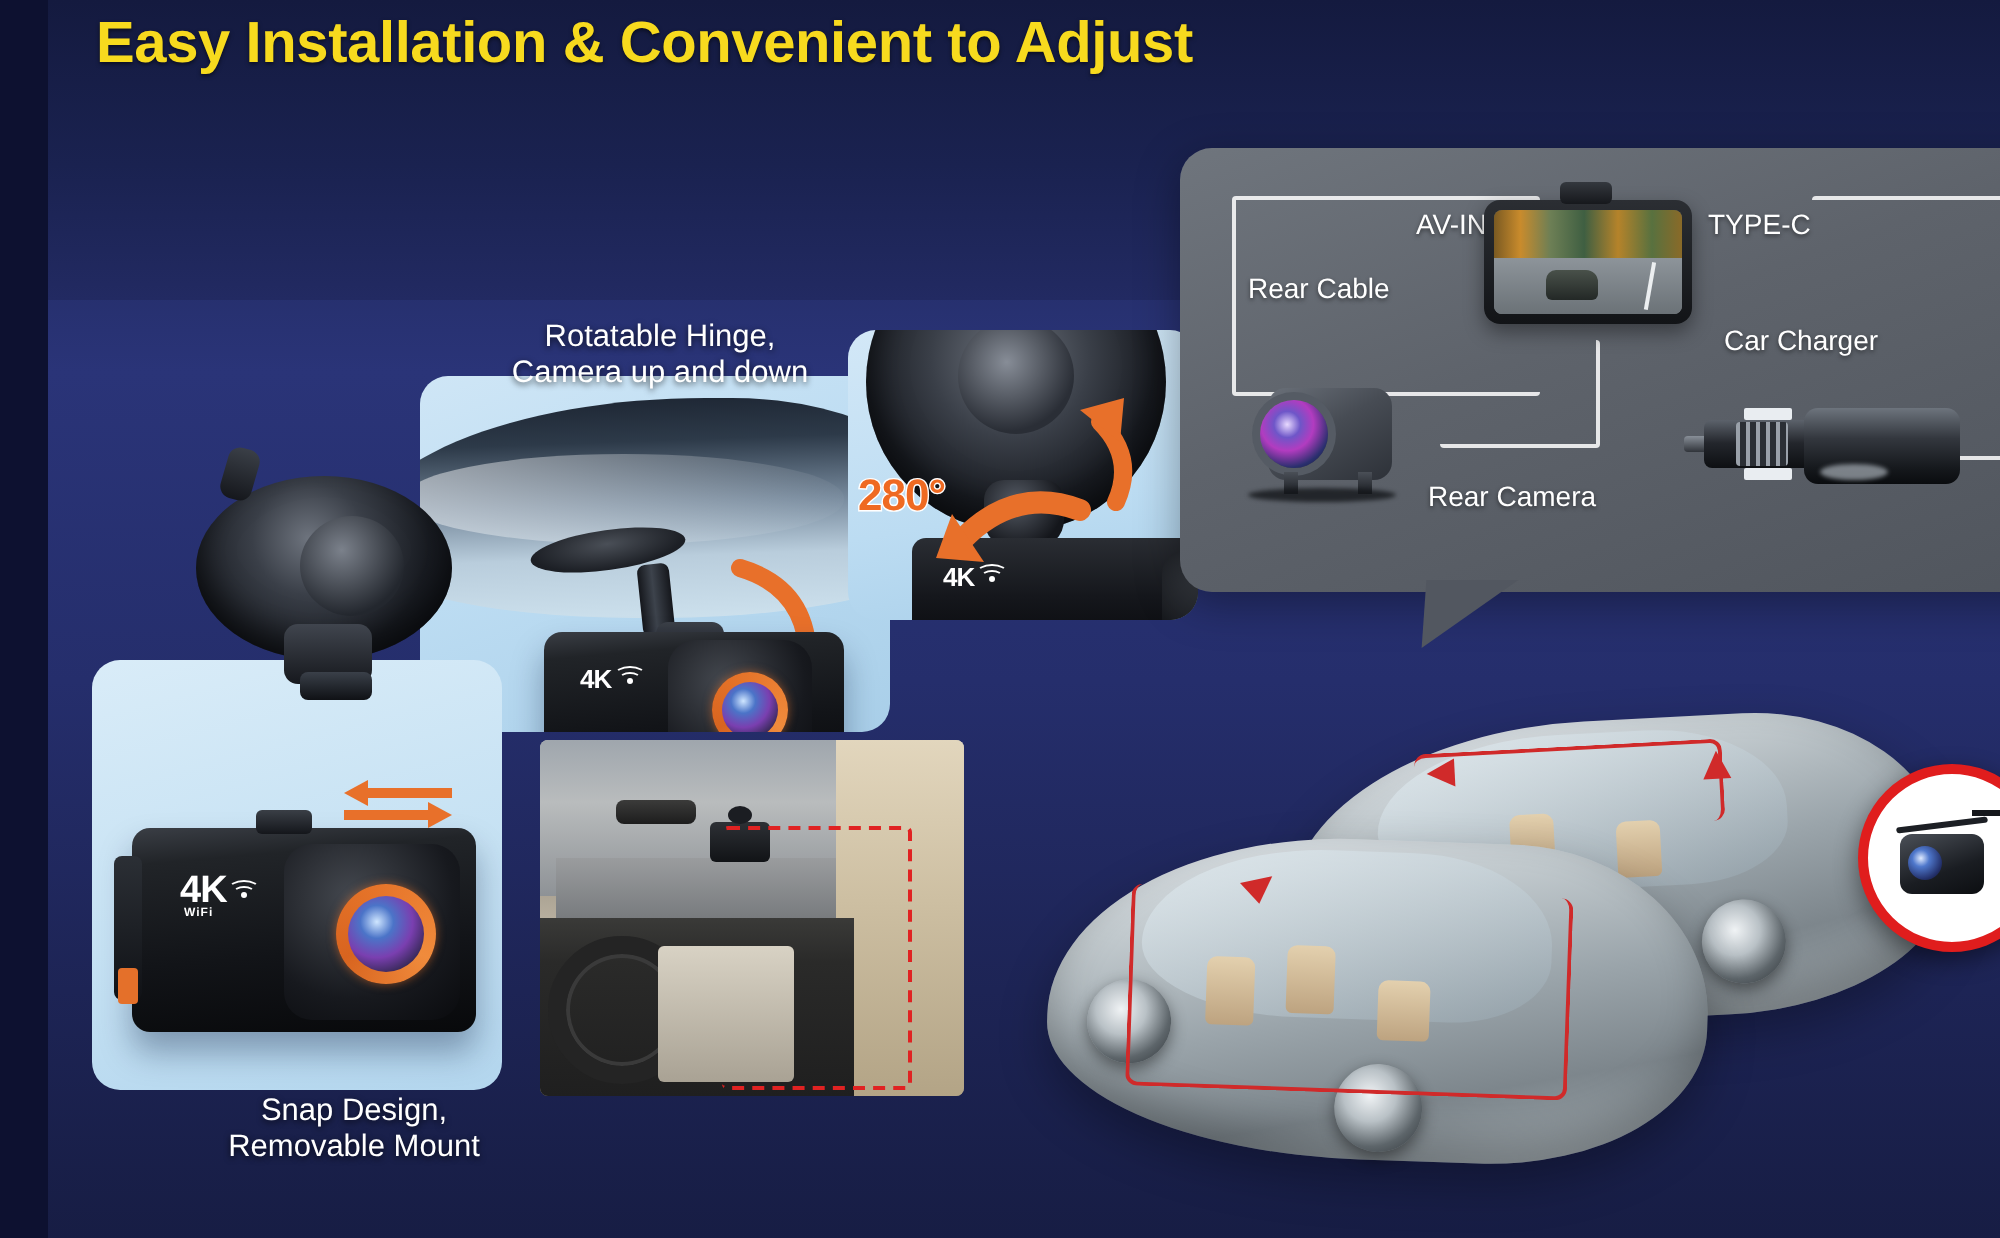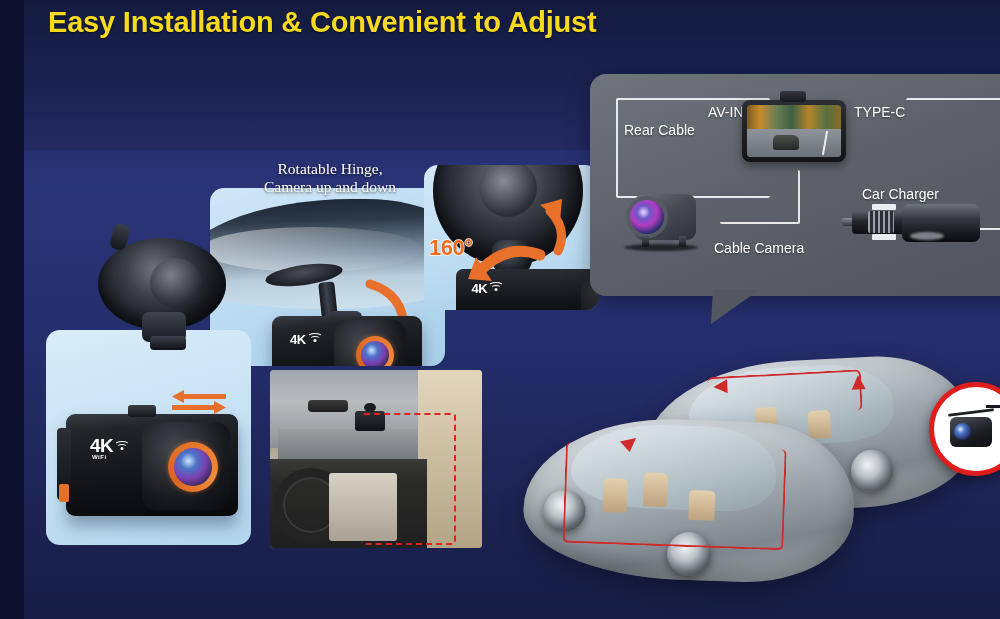--- a/index.html
+++ b/index.html
@@ -11,21 +11,21 @@
 
   .hdr{position:absolute;left:24px;top:6px;width:640px;z-index:6;}
   .title{font-size:29px;font-weight:bold;color:#f7da1e;letter-spacing:-.2px;
     white-space:nowrap;text-shadow:0 1px 2px rgba(0,0,0,.55);}
   .sub{margin-top:6px;font-size:19.5px;line-height:1.17;color:#f2f4fb;
     text-shadow:0 1px 2px rgba(0,0,0,.5);}
 
   
   .panel{position:absolute;border-radius:14px;overflow:hidden;}
   .cap{position:absolute;color:#fff;font-size:15.5px;line-height:1.16;
-    text-shadow:0 1px 3px rgba(0,0,0,.75);z-index:7;font-family:Liberation Serif, serif;}
+    text-shadow:0 1px 3px rgba(0,0,0,.75);z-index:7;}
   .cap.c{text-align:center;}
 
   
   #pA{left:186px;top:188px;width:235px;height:178px;
     background:linear-gradient(160deg,#cfe6f6 0%,#bcdcf2 45%,#a9cfe9 100%);}
   .wshield{position:absolute;left:-14%;top:6%;width:130%;height:62%;
     background:linear-gradient(178deg,#1b2330 0%,#2d3a49 22%,#76899c 48%,#b9cddc 70%,#cfe3ef 100%);
     border-radius:60% 40% 52% 48%/70% 64% 40% 34%;filter:blur(.3px);}
   .wshield::after{content:"";position:absolute;left:8%;top:26%;width:72%;height:40%;
     background:linear-gradient(120deg,rgba(255,255,255,.5),rgba(255,255,255,0));
@@ -236,21 +236,21 @@
 
   <div class="panel" id="pB">
     <div class="sucB"></div>
     <div class="ballB"></div>
     <svg width="175" height="145" style="position:absolute;left:0;top:0;z-index:3;">
       <path d="M58 104 q26 -26 58 -14" stroke="#e8702a" stroke-width="11" fill="none" stroke-linecap="round"></path>
       <path d="M52 92 l-8 22 l24 2 z" fill="#e8702a"></path>
       <path d="M126 46 q18 18 8 40" stroke="#e8702a" stroke-width="9" fill="none" stroke-linecap="round"></path>
       <path d="M116 40 l22 -6 l-2 22 z" fill="#e8702a"></path>
     </svg>
-    <div class="b360">160°</div>
+    <div class="b360">280°</div>
     <div class="camB">
       <div class="fourk" style="left:16px;top:10px;font-size:13px;">
         <span>4K</span><span class="wifi"><i></i><i></i><i></i></span>
       </div>
       <div class="lenshood" style="position:absolute;right:6px;top:6px;width:52px;height:46px;border-radius:12px;background:radial-gradient(circle at 38% 30%,#3c4047,#121418 70%);"></div>
     </div>
   </div>
 
   <div class="panel" id="pC">
     <div class="camC">
@@ -272,20 +272,21 @@
       <path d="M46 13 L46 26 L58 19.5 Z" fill="#e8702a"></path>
     </svg>
   </div>
   <div class="sucC" style="left:74px;top:238px;z-index:4;position:absolute;">
     <div class="cup"></div>
     <div class="hub"></div>
     <div class="lever"></div>
     <div class="neck"></div>
     <div class="foot"></div>
   </div>
+  <div class="cap c" style="left:58px;top:547px;width:190px;">Snap Design,<br>Removable Mount</div>
 
   <div class="panel" id="pD">
     <div class="ipSky"></div>
     <div class="ipRoad"></div>
     <div class="ipDoor"></div>
     <div class="ipDash"></div>
     <div class="ipWheel"></div>
     <div class="ipConsole"></div>
     <div class="ipMirror"></div>
     <div class="ipCam"></div>
@@ -293,23 +294,23 @@
   </div>
 
   <div class="tail"></div>
   <div class="panel" id="pE">
     <div class="brA"></div>
     <div class="brB"></div>
     <div class="brC"></div>
 
     <div class="lbl" style="left:118px;top:30px;">AV-IN</div>
     <div class="lbl" style="left:264px;top:30px;">TYPE-C</div>
-    <div class="lbl" style="left:34px;top:48px;">Rear Cable</div>
-    <div class="lbl" style="left:124px;top:166px;">Cable Camera</div>
-    <div class="lbl" style="left:272px;top:112px;">Car Charger</div>
+    <div class="lbl" style="left:34px;top:62px;">Rear Cable</div>
+    <div class="lbl" style="left:124px;top:166px;">Rear Camera</div>
+    <div class="lbl" style="left:272px;top:88px;">Car Charger</div>
 
     <div class="screen">
       <div class="mount"></div>
       <div class="vid">
         <div class="trees"></div>
         <div class="rd"></div>
         <div class="ln"></div>
         <div class="carS"></div>
       </div>
     </div>

